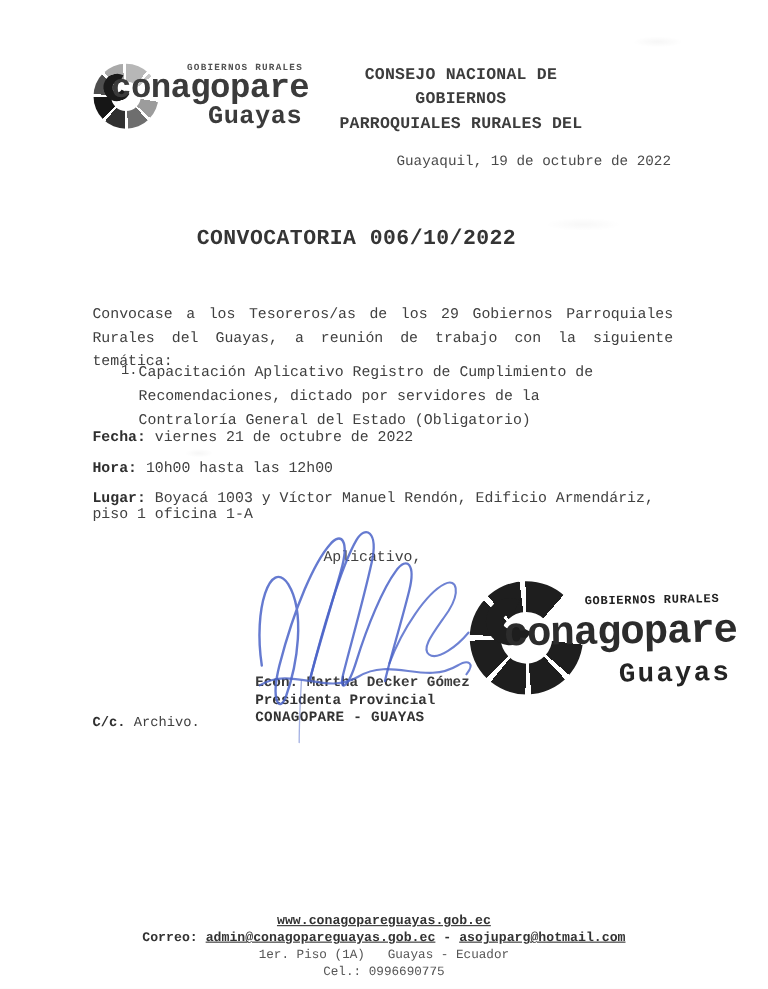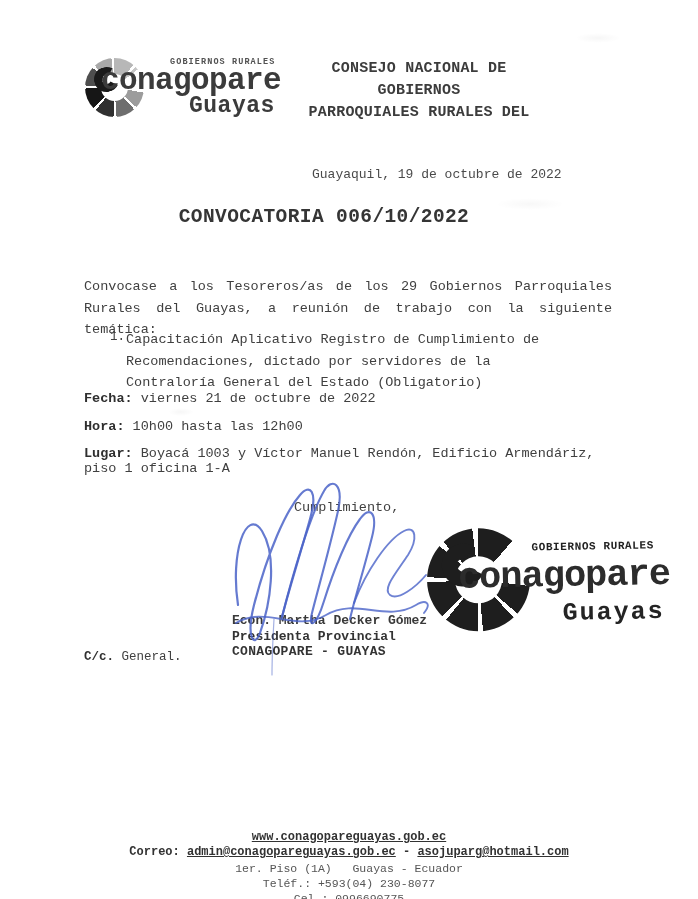--- a/index.html
+++ b/index.html
@@ -57,22 +57,22 @@
     white-space: nowrap;
   }
 
   
   .org-title {
     left: 295px; top: 58px; width: 248px; text-align: center;
     font-size: 15px; font-weight: bold; line-height: 22px;
     letter-spacing: 0.2px; color: #3c3c3c;
   }
   .doc-date {
-    left: 312px; top: 139px; width: 298px; 
-    font-size: 13px; color: #4a4a4a; margin-top: 28px;
+    left: 312px; top: 139px; width: 298px; text-align: right;
+    font-size: 13px; color: #4a4a4a;
   }
 
   
   .doc-title {
     left: 84px; top: 206px; width: 480px; text-align: center;
     font-size: 19.5px; font-weight: bold; letter-spacing: 0.4px; color: #353535;
   }
   .intro {
     left: 84px; top: 276px; width: 528px;
     font-size: 13.5px; line-height: 21.5px; text-align: justify; color: #404040;
@@ -170,21 +170,21 @@
     <div class="agenda-number">1.</div>
     <div class="agenda-text">Capacitación Aplicativo Registro de Cumplimiento de Recomendaciones, dictado por servidores de la Contraloría General del Estado (Obligatorio)</div>
   </div>
 
   <div class="abs details">
     <div class="detail-row"><span class="detail-label">Fecha:</span><span> viernes 21 de octubre de 2022</span></div>
     <div class="detail-row"><span class="detail-label">Hora:</span><span> 10h00 hasta las 12h00</span></div>
     <div class="detail-row"><span class="detail-label">Lugar:</span><span> Boyacá 1003 y Víctor Manuel Rendón, Edificio Armendáriz, piso 1 oficina 1-A</span></div>
   </div>
 
-  <div class="abs closing">Cumplimiento,</div>
+  <div class="abs closing">Aplicativo,</div>
 
   <svg class="abs sig-svg" viewBox="0 0 235 202" fill="none" xmlns="http://www.w3.org/2000/svg">
     <g stroke="#4a63c8" fill="none" stroke-linecap="round">
       <path stroke-width="2.2" opacity="0.85" d="M16,128 C8,76 24,30 40,54 C56,80 48,128 38,156 C32,172 24,160 32,128 C46,74 64,34 78,18 C88,6 96,14 88,42 C78,78 66,116 60,140"></path>
       <path stroke-width="2.1" opacity="0.85" d="M60,140 C70,100 88,38 102,14 C110,0 122,6 116,34 C108,70 96,112 90,136 C86,152 94,150 102,124 C112,92 126,58 138,42 C148,28 156,36 150,60 C142,92 132,124 128,142"></path>
       <path stroke-width="1.9" opacity="0.8" d="M14,146 C44,128 74,156 104,138 C134,120 164,146 194,128 C204,122 210,126 202,136"></path>
       <path stroke-width="1.9" opacity="0.8" d="M132,126 C144,94 166,62 182,54 C194,48 196,62 186,78 C174,96 160,112 168,118 C176,124 194,110 204,98"></path>
       <path stroke-width="1.2" opacity="0.5" d="M52,142 C51,160 50,180 50,198"></path>
     </g>
   </svg>
@@ -196,23 +196,22 @@
   </div>
 
   <div class="abs stamp">
     <div class="ring"></div>
     <div class="ring-c"></div>
     <div class="stamp-tagline">GOBIERNOS RURALES</div>
     <div class="stamp-brand">conagopare</div>
     <div class="stamp-region">Guayas</div>
   </div>
 
-  <div class="abs cc"><span class="cc-label">C/c.</span><span> General.</span></div>
+  <div class="abs cc"><span class="cc-label">C/c.</span><span> Archivo.</span></div>
 
   <div class="abs footer">
     <div><span class="footer-website">www.conagopareguayas.gob.ec</span></div>
     <div class="footer-email-line"><span>Correo: </span><span class="u">admin@conagopareguayas.gob.ec</span><span> - </span><span class="u">asojuparg@hotmail.com</span></div>
     <div class="footer-line">1er. Piso (1A)&nbsp;&nbsp; Guayas - Ecuador</div>
-    <div class="footer-line">Teléf.: +593(04) 230-8077</div>
     <div class="footer-line">Cel.: 0996690775</div>
   </div>
 
 </div>
 
 </body></html>

